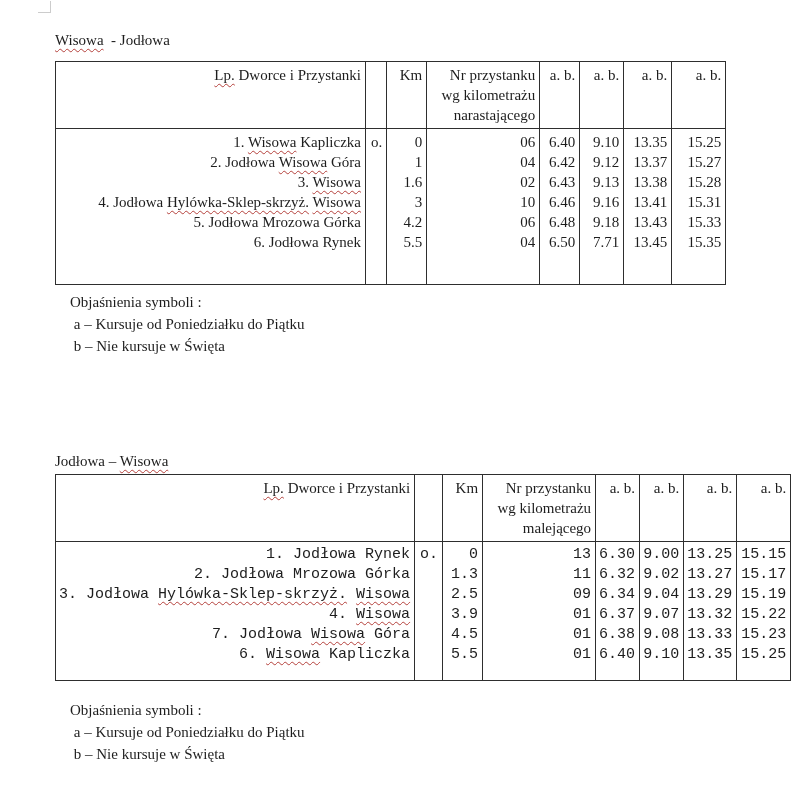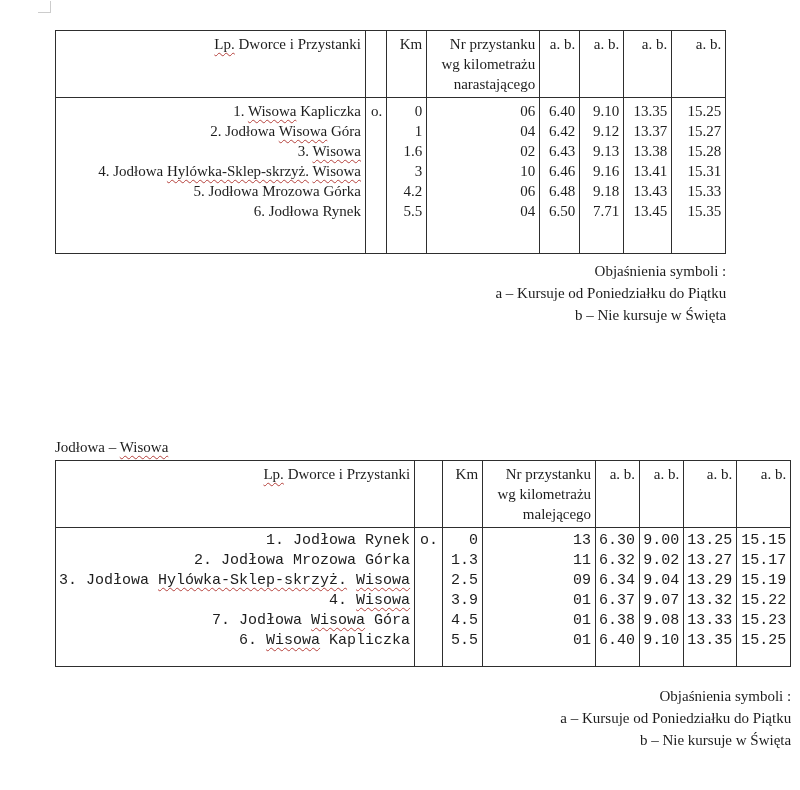--- a/index.html
+++ b/index.html
@@ -8,21 +8,21 @@
     font-family:"Liberation Serif","DejaVu Serif",serif;
     font-size:15px;color:#1d1d1d;overflow:hidden;
     --sq-color:#b5413c;--border-color:#2e2e2e;
   }
   .corner-mark{
     position:absolute;left:38px;top:1px;width:12px;height:11px;
     border-right:1px solid #cccccc;border-bottom:1px solid #cccccc;
   }
   .route-section{position:absolute;left:55px;}
   #sec0{top:30px;}
-  #sec1{top:437px;}
+  #sec1{top:451px;}
   .route-title{
     font-size:15px;font-weight:normal;margin:0;line-height:20px;white-space:pre;
   }
   #sec0 .route-title{margin-bottom:11px;}
   #sec1 .route-title{margin-bottom:3px;}
   table.timetable{border-collapse:collapse;table-layout:fixed;}
   .timetable col.w-st{width:310px;}
   .timetable col.w-o{width:20px;}
   .timetable col.w-km{width:40px;}
   .timetable col.w-nr{width:113px;}
@@ -39,31 +39,32 @@
   #sec0 .body-row td{height:152px;margin-left:40px;}
   #sec1 .body-row td{height:135px;font-family:Liberation Mono, monospace;}
   .ln{line-height:20px;white-space:pre;}
   .c-nr .ln{padding-left:28px;}
   .c-o .ln{padding-left:2px;}
   .sq{
     text-decoration-line:underline;text-decoration-style:wavy;
     text-decoration-color:var(--sq-color);text-decoration-thickness:1px;
     text-underline-offset:3px;
   }
-  .legend{margin-left:15px;text-align:right;}
+  .legend{margin-left:15px;}
   #sec0 .legend{margin-top:6px;}
   #sec1 .legend{margin-top:18px;}
   .legend .ln{line-height:22px;}
 </style>
 </head>
 <body style="--sq-color: #b5413c; --border-color: #2e2e2e;">
 
 <div class="corner-mark"></div>
 
   <section class="route-section" id="sec0">
+    <h2 class="route-title"><span class="sq">Wisowa</span><span>  - Jodłowa</span></h2>
     <table class="timetable">
       <colgroup>
         <col class="w-st">
         <col class="w-o">
         <col class="w-km">
         <col class="w-nr">
         <col class="w-t1">
         <col class="w-t2">
         <col class="w-t3">
         <col class="w-t4">

